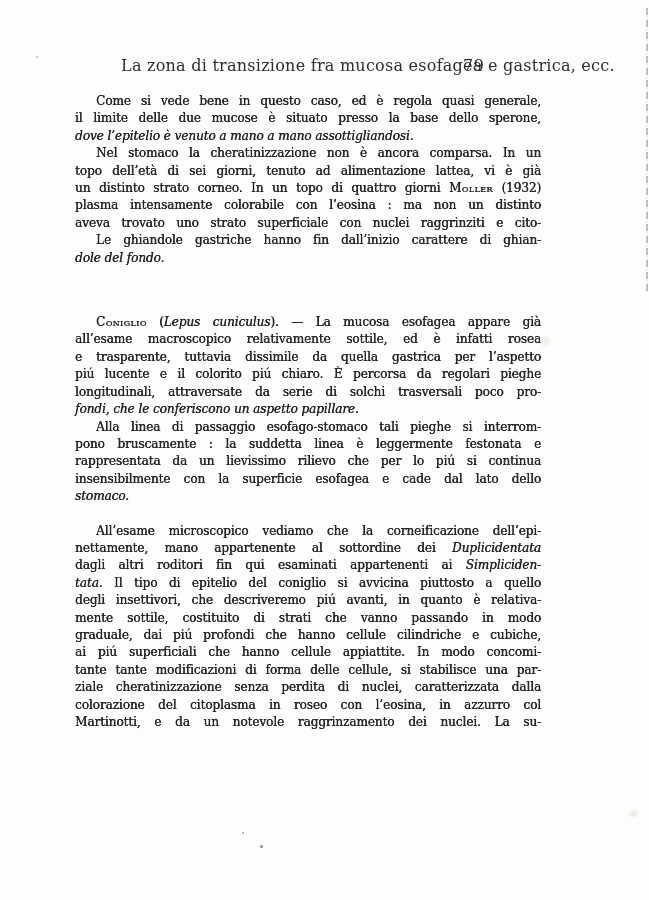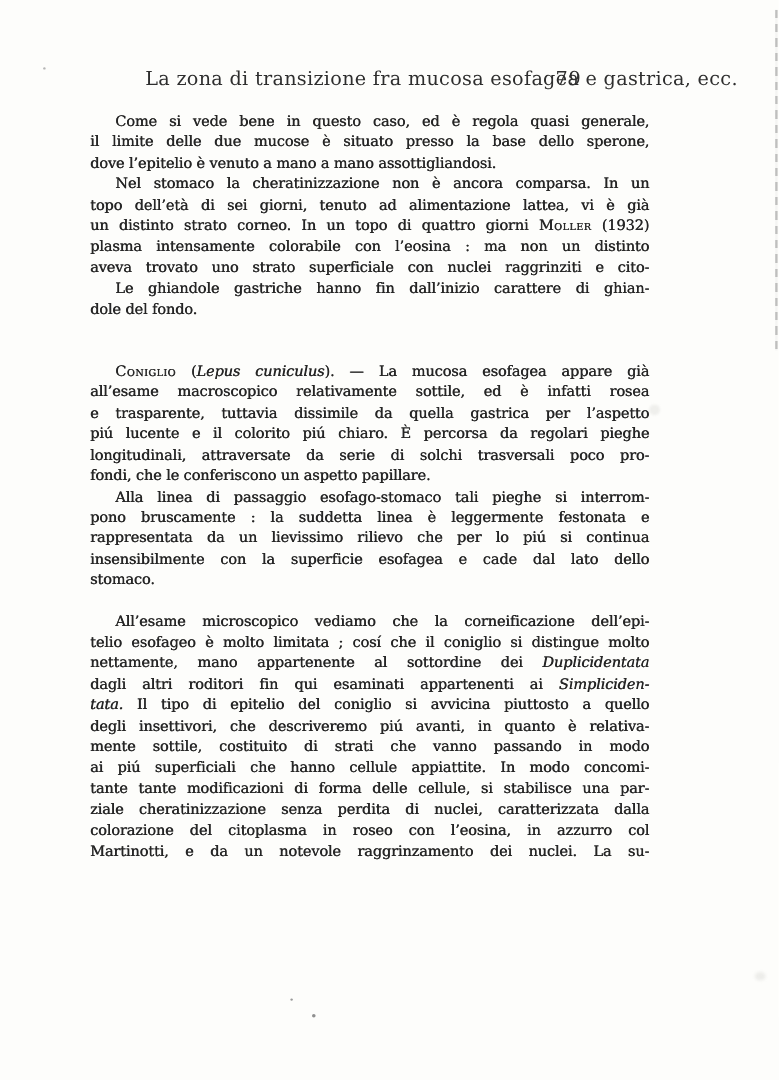--- a/index.html
+++ b/index.html
@@ -24,21 +24,21 @@
     position:absolute; left:75px; top:93px; width:466px;
     font-size:12.1px; line-height:17.42px;
     text-shadow:0.35px 0 0 currentColor; 
   }
   .tline {
     height:17.42px;
     text-align:justify;
     text-align-last:justify;
     letter-spacing:-0.1px;
   }
-  .tline.endline { text-align-last:left; }
+  .tline.endline { text-align-last:left;font-style:italic; }
   .tline.indent  { text-indent:21px; }
   .sc { font-variant-caps:small-caps; letter-spacing:0.4px; }
   .i  { font-style:italic; }
 
   
   .edge-line {
     position:absolute; left:646px; top:8px; width:2px; height:284px;
     background:repeating-linear-gradient(to bottom,
       rgba(140,140,140,0.55) 0 7px,
       rgba(205,205,205,0.18) 7px 12px);
@@ -64,38 +64,38 @@
       <div class="tline indent"><span>Come si vede bene in questo caso, ed è regola quasi generale,</span></div>
       <div class="tline"><span>il limite delle due mucose è situato presso la base dello sperone,</span></div>
       <div class="tline endline"><span>dove l’epitelio è venuto a mano a mano assottigliandosi.</span></div>
       <div class="tline indent"><span>Nel stomaco la cheratinizzazione non è ancora comparsa. In un</span></div>
       <div class="tline"><span>topo dell’età di sei giorni, tenuto ad alimentazione lattea, vi è già</span></div>
       <div class="tline"><span>un distinto strato corneo. In un topo di quattro giorni </span><span class="sc">Moller</span><span> (1932)</span></div>
       <div class="tline"><span>plasma intensamente colorabile con l’eosina : ma non un distinto</span></div>
       <div class="tline"><span>aveva trovato uno strato superficiale con nuclei raggrinziti e cito-</span></div>
       <div class="tline indent"><span>Le ghiandole gastriche hanno fin dall’inizio carattere di ghian-</span></div>
       <div class="tline endline"><span>dole del fondo.</span></div>
-      <div class="tline indent" style="margin-top: 34px;"><span class="sc">Coniglio</span><span> (</span><span class="i">Lepus cuniculus</span><span>). — La mucosa esofagea appare già</span></div>
+      <div class="tline indent" style="margin-top: 47px;"><span class="sc">Coniglio</span><span> (</span><span class="i">Lepus cuniculus</span><span>). — La mucosa esofagea appare già</span></div>
       <div class="tline"><span>all’esame macroscopico relativamente sottile, ed è infatti rosea</span></div>
       <div class="tline"><span>e trasparente, tuttavia dissimile da quella gastrica per l’aspetto</span></div>
       <div class="tline"><span>piú lucente e il colorito piú chiaro. È percorsa da regolari pieghe</span></div>
       <div class="tline"><span>longitudinali, attraversate da serie di solchi trasversali poco pro-</span></div>
       <div class="tline endline"><span>fondi, che le conferiscono un aspetto papillare.</span></div>
       <div class="tline indent"><span>Alla linea di passaggio esofago-stomaco tali pieghe si interrom-</span></div>
       <div class="tline"><span>pono bruscamente : la suddetta linea è leggermente festonata e</span></div>
       <div class="tline"><span>rappresentata da un lievissimo rilievo che per lo piú si continua</span></div>
       <div class="tline"><span>insensibilmente con la superficie esofagea e cade dal lato dello</span></div>
       <div class="tline endline"><span>stomaco.</span></div>
       <div class="tline indent" style="margin-top: 17px;"><span>All’esame microscopico vediamo che la corneificazione dell’epi-</span></div>
-      <div class="tline"><span>telio esofageo è molto limitata ; cosí che il coniglio si distingue molto</span></div>
       <div class="tline"><span>nettamente, mano appartenente al sottordine dei </span><span class="i">Duplicidentata</span></div>
       <div class="tline"><span>dagli altri roditori fin qui esaminati appartenenti ai </span><span class="i">Simpliciden-</span></div>
       <div class="tline"><span class="i">tata.</span><span> Il tipo di epitelio del coniglio si avvicina piuttosto a quello</span></div>
       <div class="tline"><span>degli insettivori, che descriveremo piú avanti, in quanto è relativa-</span></div>
       <div class="tline"><span>mente sottile, costituito di strati che vanno passando in modo</span></div>
+      <div class="tline"><span>graduale, dai piú profondi che hanno cellule cilindriche e cubiche,</span></div>
       <div class="tline"><span>ai piú superficiali che hanno cellule appiattite. In modo concomi-</span></div>
       <div class="tline"><span>tante tante modificazioni di forma delle cellule, si stabilisce una par-</span></div>
       <div class="tline"><span>ziale cheratinizzazione senza perdita di nuclei, caratterizzata dalla</span></div>
       <div class="tline"><span>colorazione del citoplasma in roseo con l’eosina, in azzurro col</span></div>
       <div class="tline"><span>Martinotti, e da un notevole raggrinzamento dei nuclei. La su-</span></div>
     </div>
 
   <div class="edge-line"></div>
   <div class="speck speck-a"></div>
   <div class="speck speck-b"></div>

